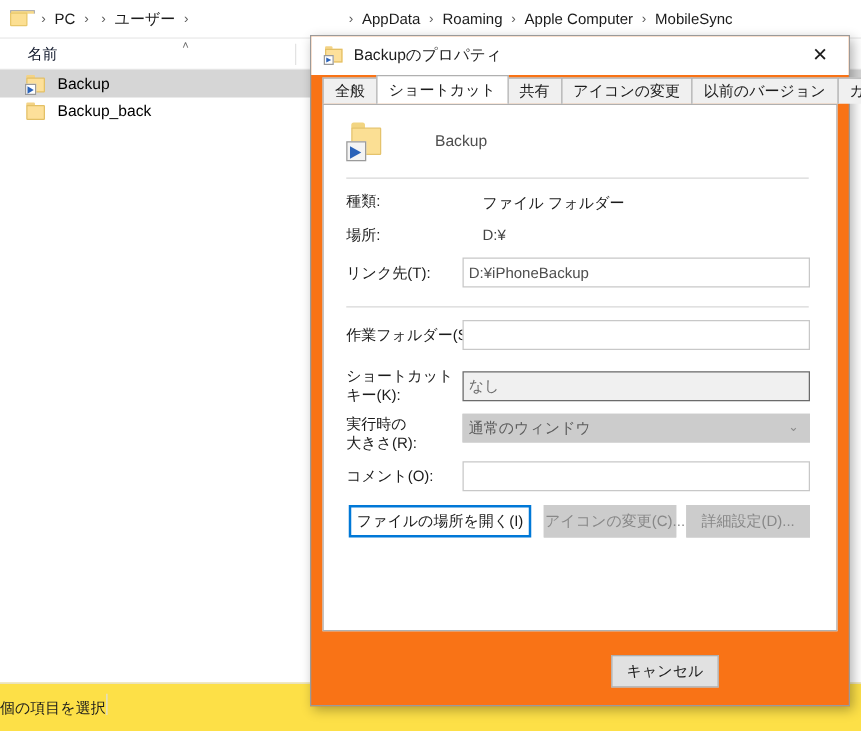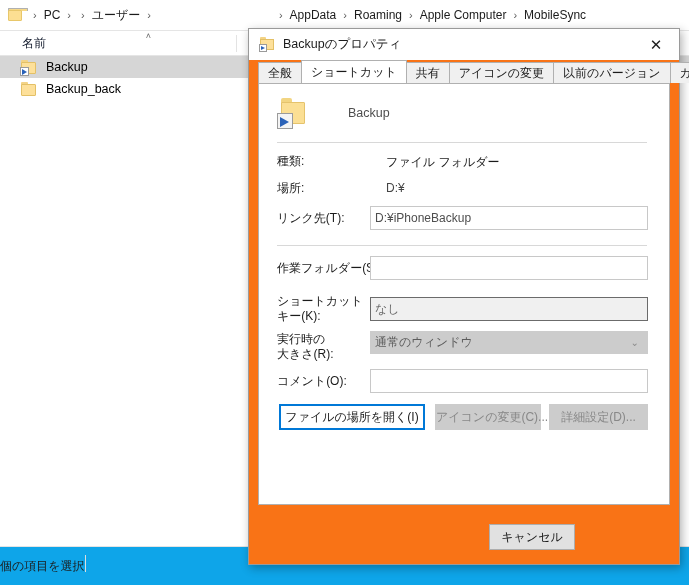--- a/index.html
+++ b/index.html
@@ -161,21 +161,21 @@
     border-left: 5px solid #2a62b8;
     border-top: 3px solid transparent;
     border-bottom: 3px solid transparent;
   }
 
   
   #statusbar {
     position: absolute;
     left: 0; bottom: 0;
     width: 689px; height: 38px;
-    background: #0ea5e9;
+    background: #fde047;
     border-top: 1px solid #e3e3e3;
   }
   #statusbar .status-text {
     position: absolute;
     left: 0px; top: 11px;
     font-size: 12px;
     color: #1c1c1c;
     white-space: nowrap;
   }
   #statusbar .status-div {

